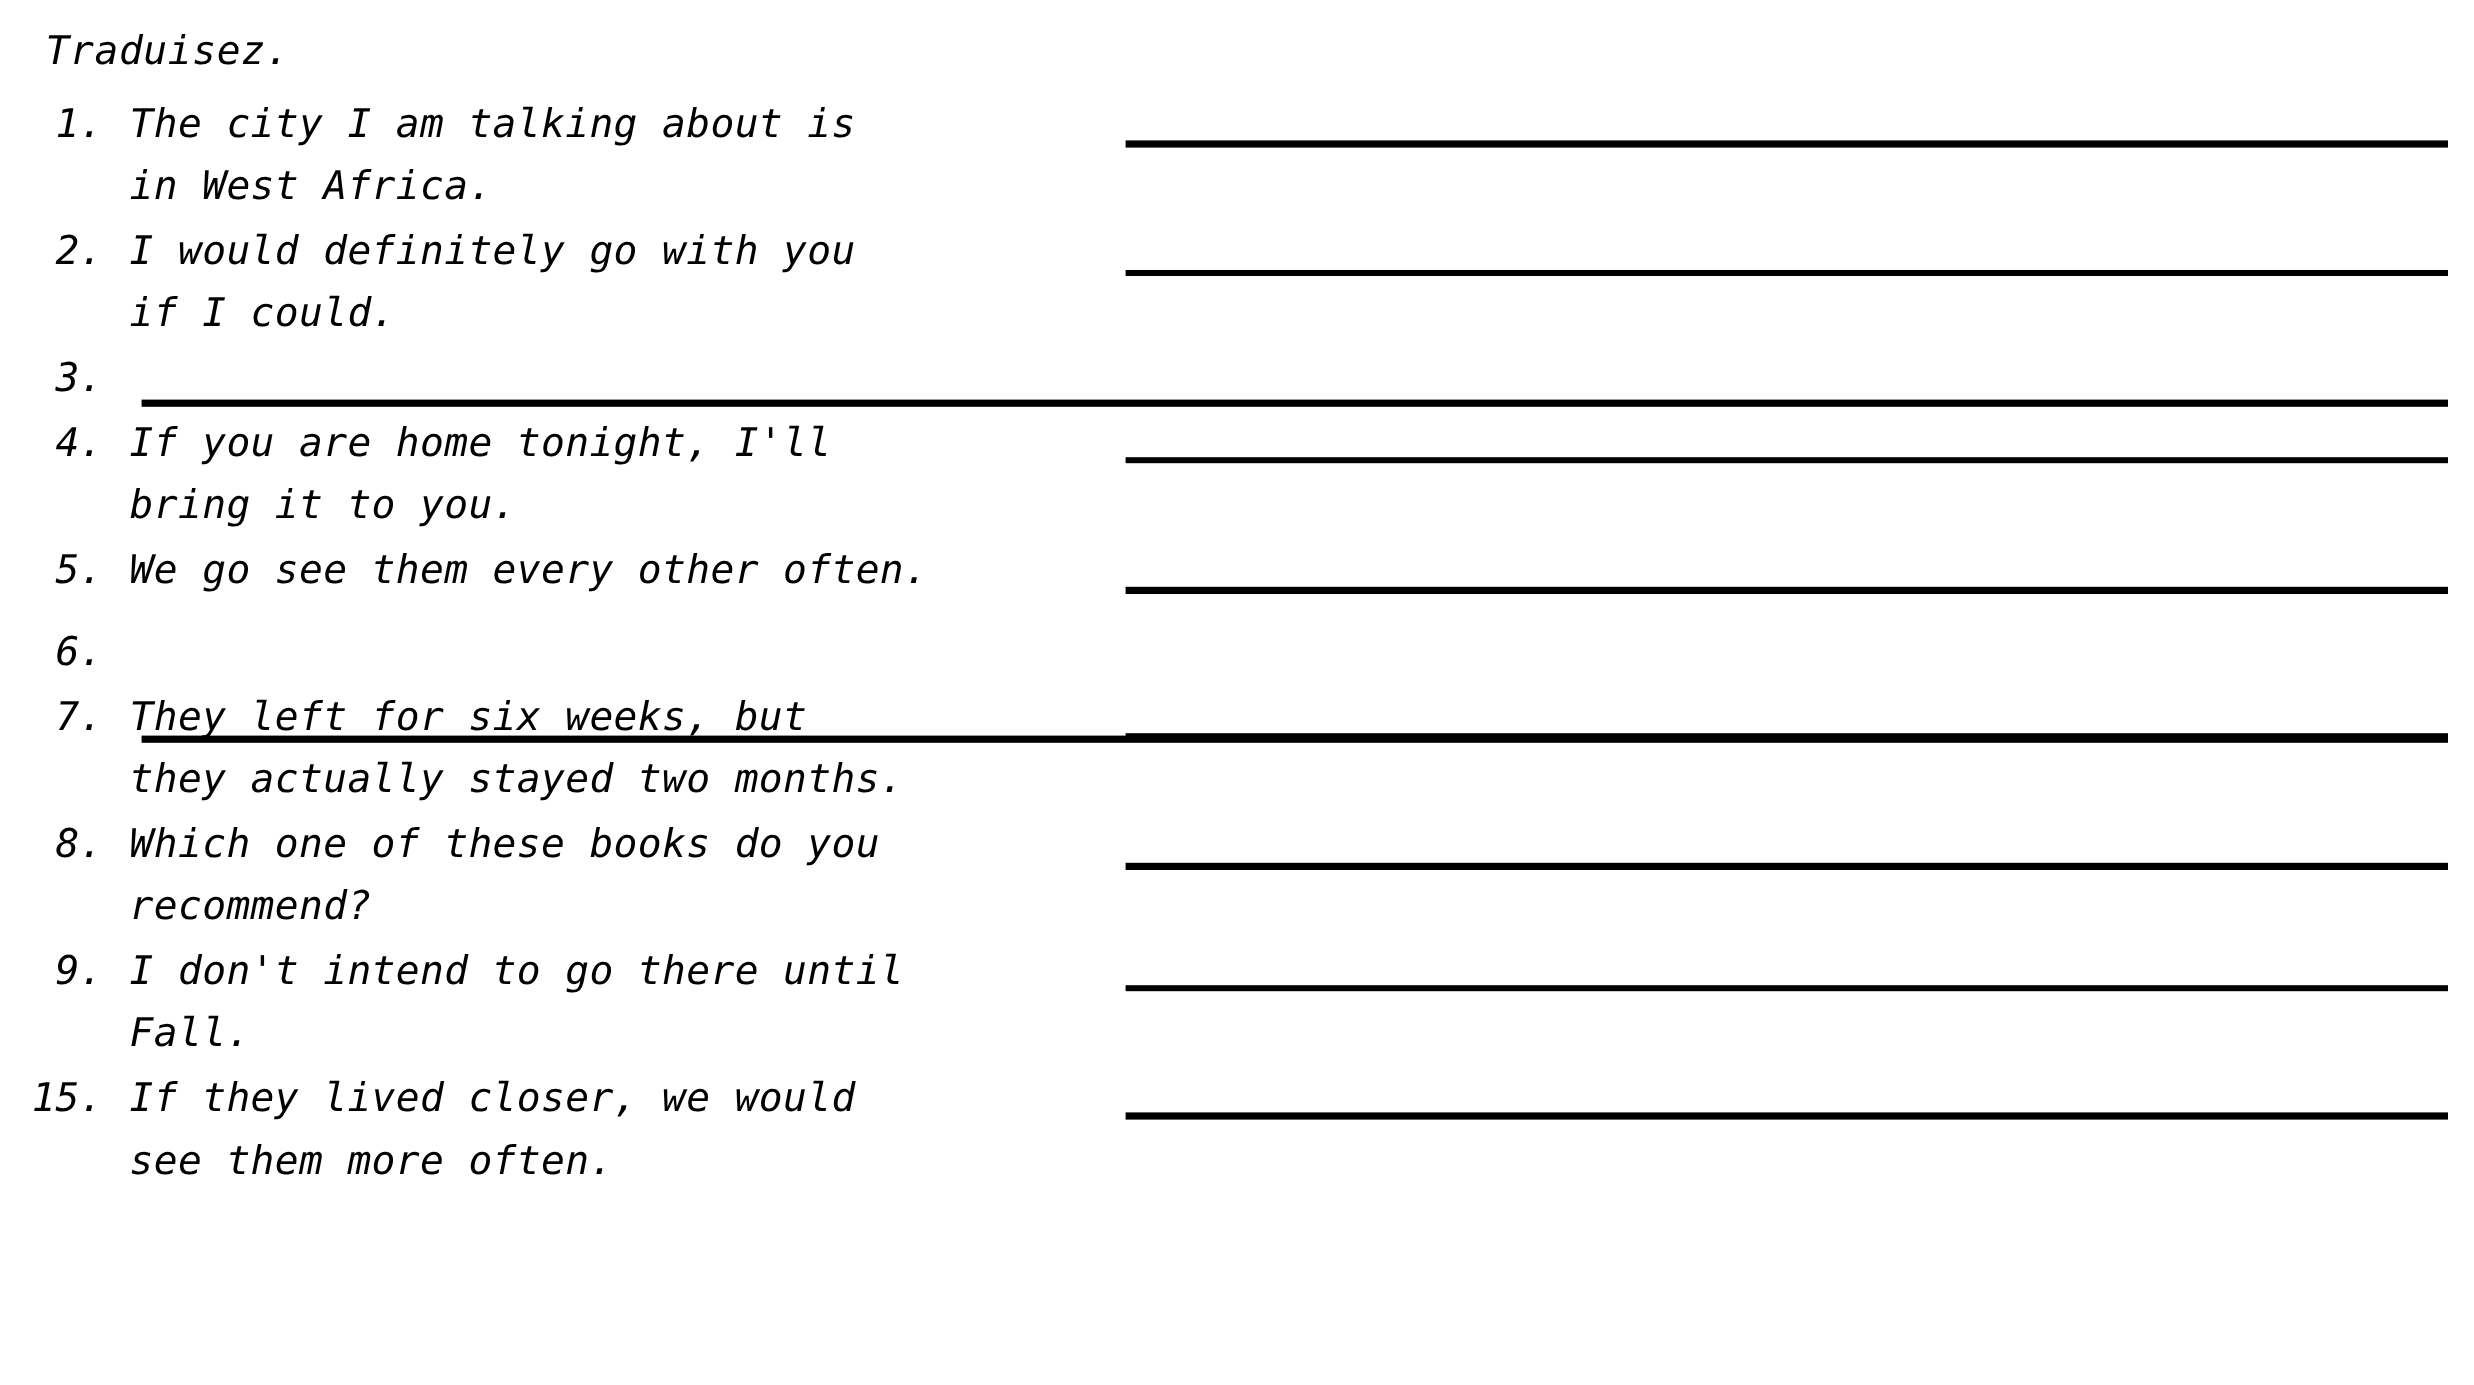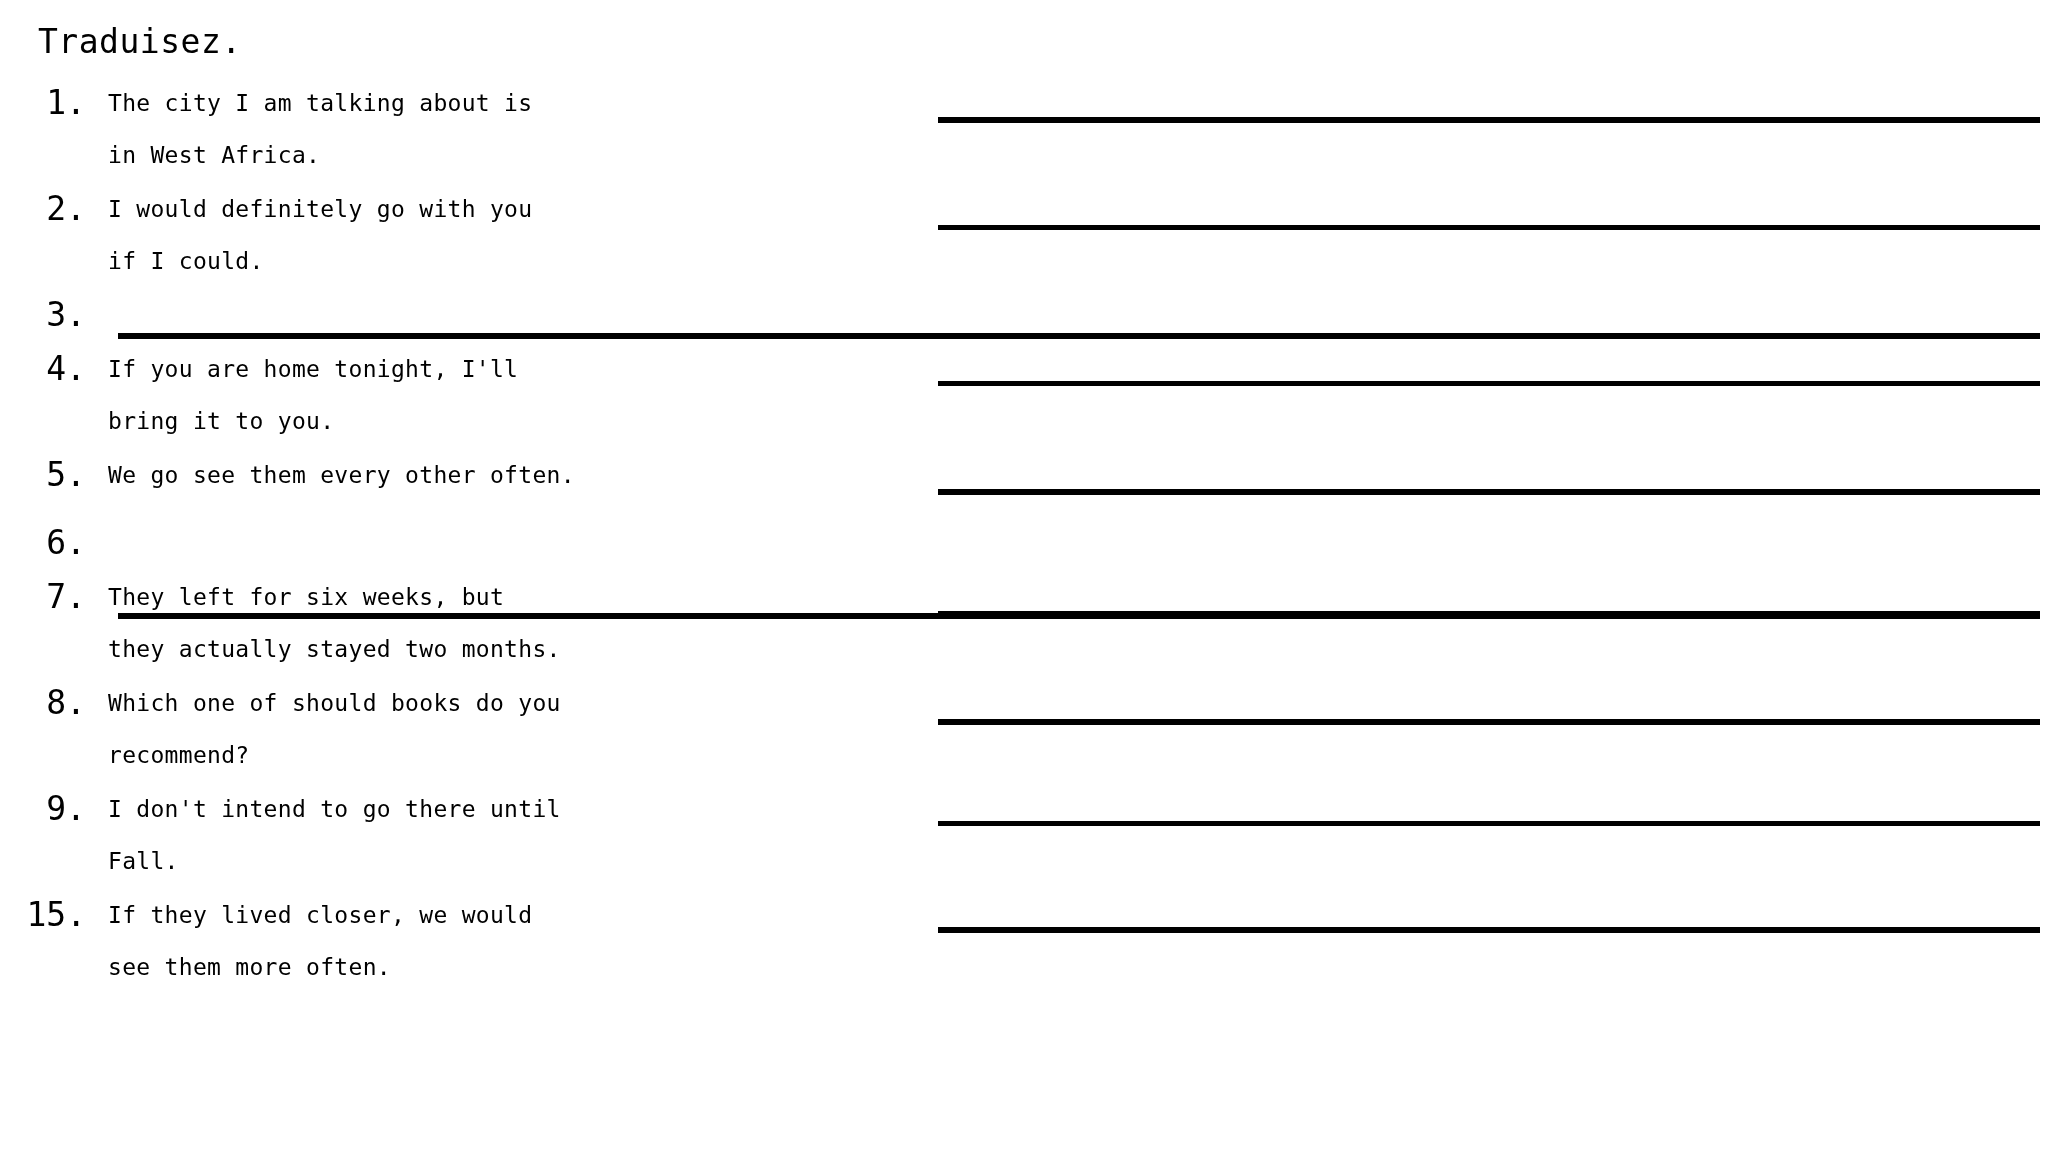--- a/index.html
+++ b/index.html
@@ -13,20 +13,21 @@
     font-family: "DejaVu Sans Mono", monospace;
     color: #000000;
     overflow: hidden;
   }
   .page {
     position: relative;
     width: 2062px;
     height: 1154px;
     box-sizing: border-box;
     padding: 22px 0 0 0;
+    font-style: italic;
   }
   .instruction {
     font-size: 33px;
     letter-spacing: 0.5px;
     margin-left: 38px;
     margin-bottom: 16px;
     white-space: pre;
   }
   .items {
     display: block;
@@ -43,21 +44,21 @@
     text-align: right;
     padding-right: 22px;
     box-sizing: border-box;
     font-size: 33px;
     line-height: 52px;
     white-space: pre;
   }
   .text {
     flex: 0 0 820px;
     width: 820px;
-    font-size: 23px;
+    font-size: 33px;
     line-height: 52px;
     white-space: pre-wrap;
     letter-spacing: 0.3px;
   }
   .answer {
     position: relative;
     flex: 1 1 auto;
     min-height: 52px;
   }
   
@@ -149,21 +150,21 @@
       <div class="num">7.</div>
       <div class="text">They left for six weeks, but
 they actually stayed two months.</div>
       <div class="answer">
         <div class="rule r7"></div>
       </div>
     </div>
 
     <div class="item i8">
       <div class="num">8.</div>
-      <div class="text">Which one of should books do you
+      <div class="text">Which one of these books do you
 recommend?</div>
       <div class="answer">
         <div class="rule r8 thick"></div>
       </div>
     </div>
 
     <div class="item i9">
       <div class="num">9.</div>
       <div class="text">I don't intend to go there until
 Fall.</div>

